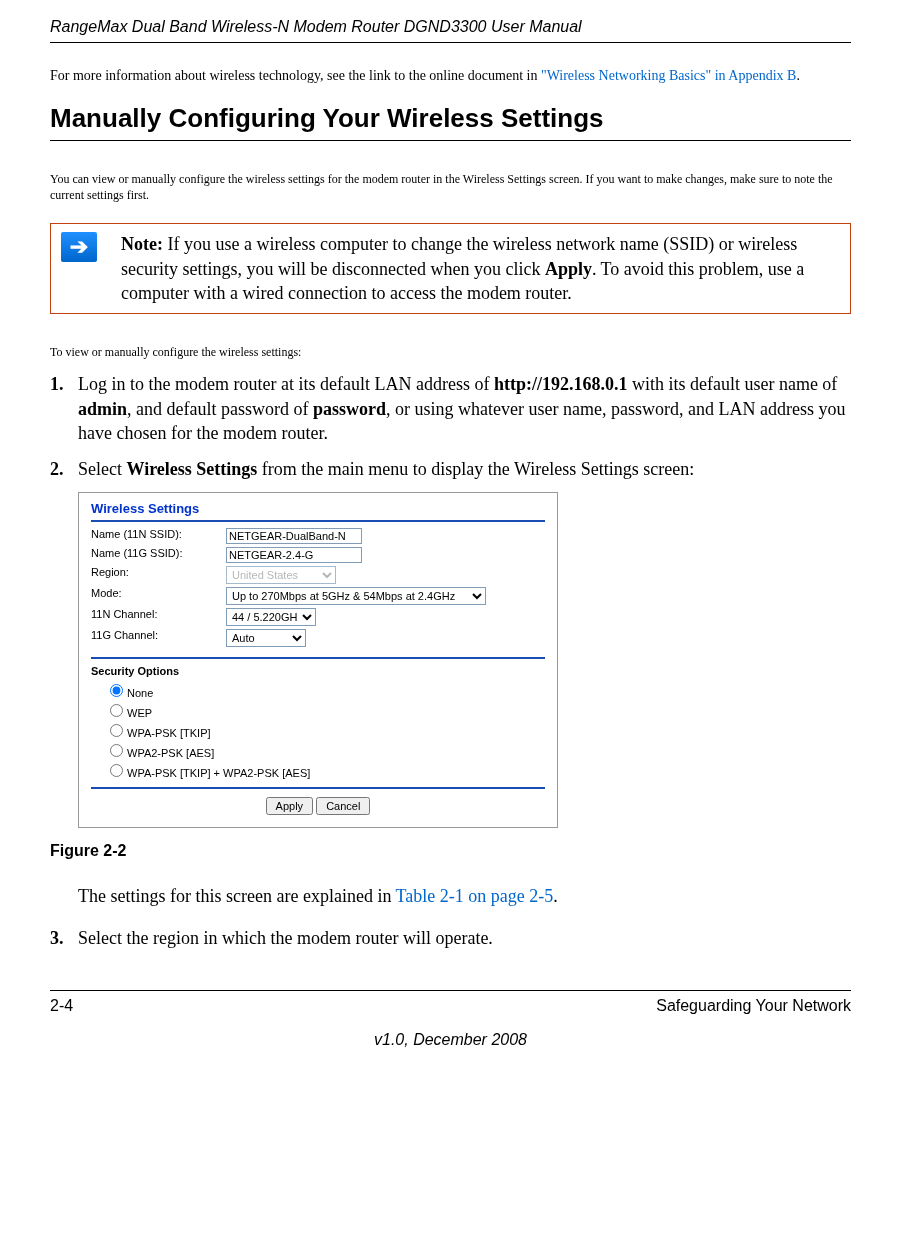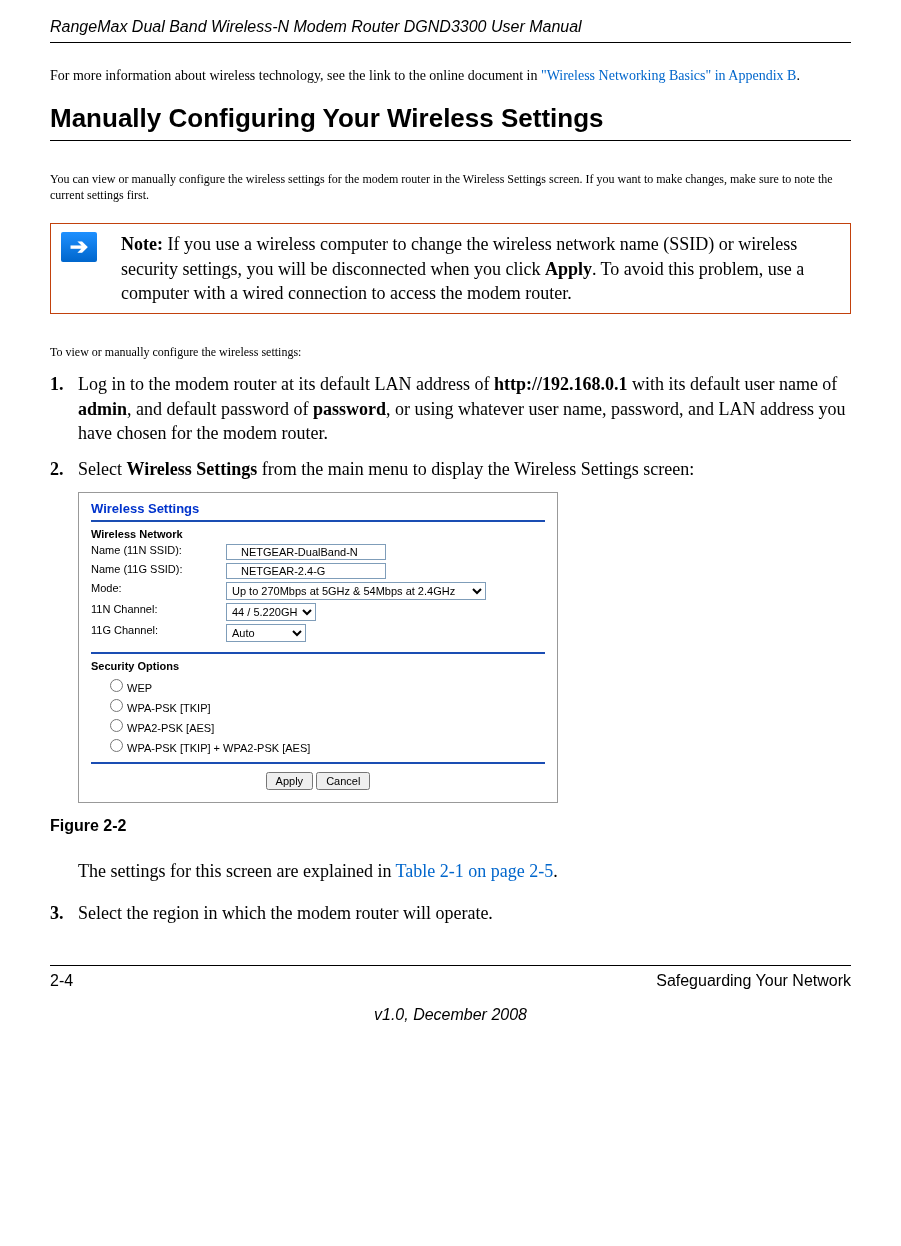--- a/index.html
+++ b/index.html
@@ -124,21 +124,21 @@
       display: flex;
       align-items: flex-start;
       margin-bottom: 3px;
     }
     .screenshot-label {
       width: 135px;
       font-size: 11px;
     }
     .screenshot-input {
       font-size: 11px;
-      padding: 1px 14px;
+      padding: 1px 2px;
       width: 130px;
       font-family: Arial, sans-serif;
       border: 1px solid #7f9db9;
     }
     .screenshot-select {
       font-size: 11px;
       padding: 1px;
       font-family: Arial, sans-serif;
       border: 1px solid #7f9db9;
       background: #fff;
@@ -228,46 +228,50 @@
 <div class="list-item">
   <div class="list-num">2.</div>
   <div class="list-content">
     <span>Select </span><span class="bold">Wireless Settings</span><span> from the main menu to display the Wireless Settings screen:</span>
   </div>
 </div>
 
 <div class="screenshot">
   <div class="screenshot-title">Wireless Settings</div>
   <hr class="screenshot-hr">
-  <div class="screenshot-section">Wireless Network</div>
 
   <div class="screenshot-row">
     <span class="screenshot-label">Name (11N SSID):</span>
     <input class="screenshot-input" value="NETGEAR-DualBand-N" style="">
   </div>
   <div class="screenshot-row">
     <span class="screenshot-label">Name (11G SSID):</span>
     <input class="screenshot-input" value="NETGEAR-2.4-G" style="">
   </div>
   <div class="screenshot-row">
+    <span class="screenshot-label">Region:</span>
+    <select class="screenshot-select" style="width:110px;color:#999" disabled=""><option>United States</option></select>
+  </div>
+  <div class="screenshot-row">
     <span class="screenshot-label">Mode:</span>
     <select class="screenshot-select" style="width:260px"><option>Up to 270Mbps at 5GHz &amp; 54Mbps at 2.4GHz</option></select>
   </div>
   <div class="screenshot-row">
     <span class="screenshot-label">11N Channel:</span>
     <select class="screenshot-select" style="width:90px"><option>44 / 5.220GHz</option></select>
   </div>
   <div class="screenshot-row">
     <span class="screenshot-label">11G Channel:</span>
     <select class="screenshot-select" style="width:80px"><option>Auto</option></select>
   </div>
 
   <hr class="screenshot-hr" style="margin-top:10px">
   <div class="screenshot-section">Security Options</div>
 
+  <div class="screenshot-radio"><input type="radio" name="sec" checked="" style=""><span>None</span></div>
   <div class="screenshot-radio"><input type="radio" name="sec" style=""><span>WEP</span></div>
   <div class="screenshot-radio"><input type="radio" name="sec" style=""><span>WPA-PSK [TKIP]</span></div>
   <div class="screenshot-radio"><input type="radio" name="sec" style=""><span>WPA2-PSK [AES]</span></div>
   <div class="screenshot-radio"><input type="radio" name="sec" style=""><span>WPA-PSK [TKIP] + WPA2-PSK [AES]</span></div>
 
   <hr class="screenshot-hr" style="margin-top:8px">
   <div class="screenshot-buttons">
     <button class="screenshot-button">Apply</button>
     <button class="screenshot-button">Cancel</button>
   </div>

